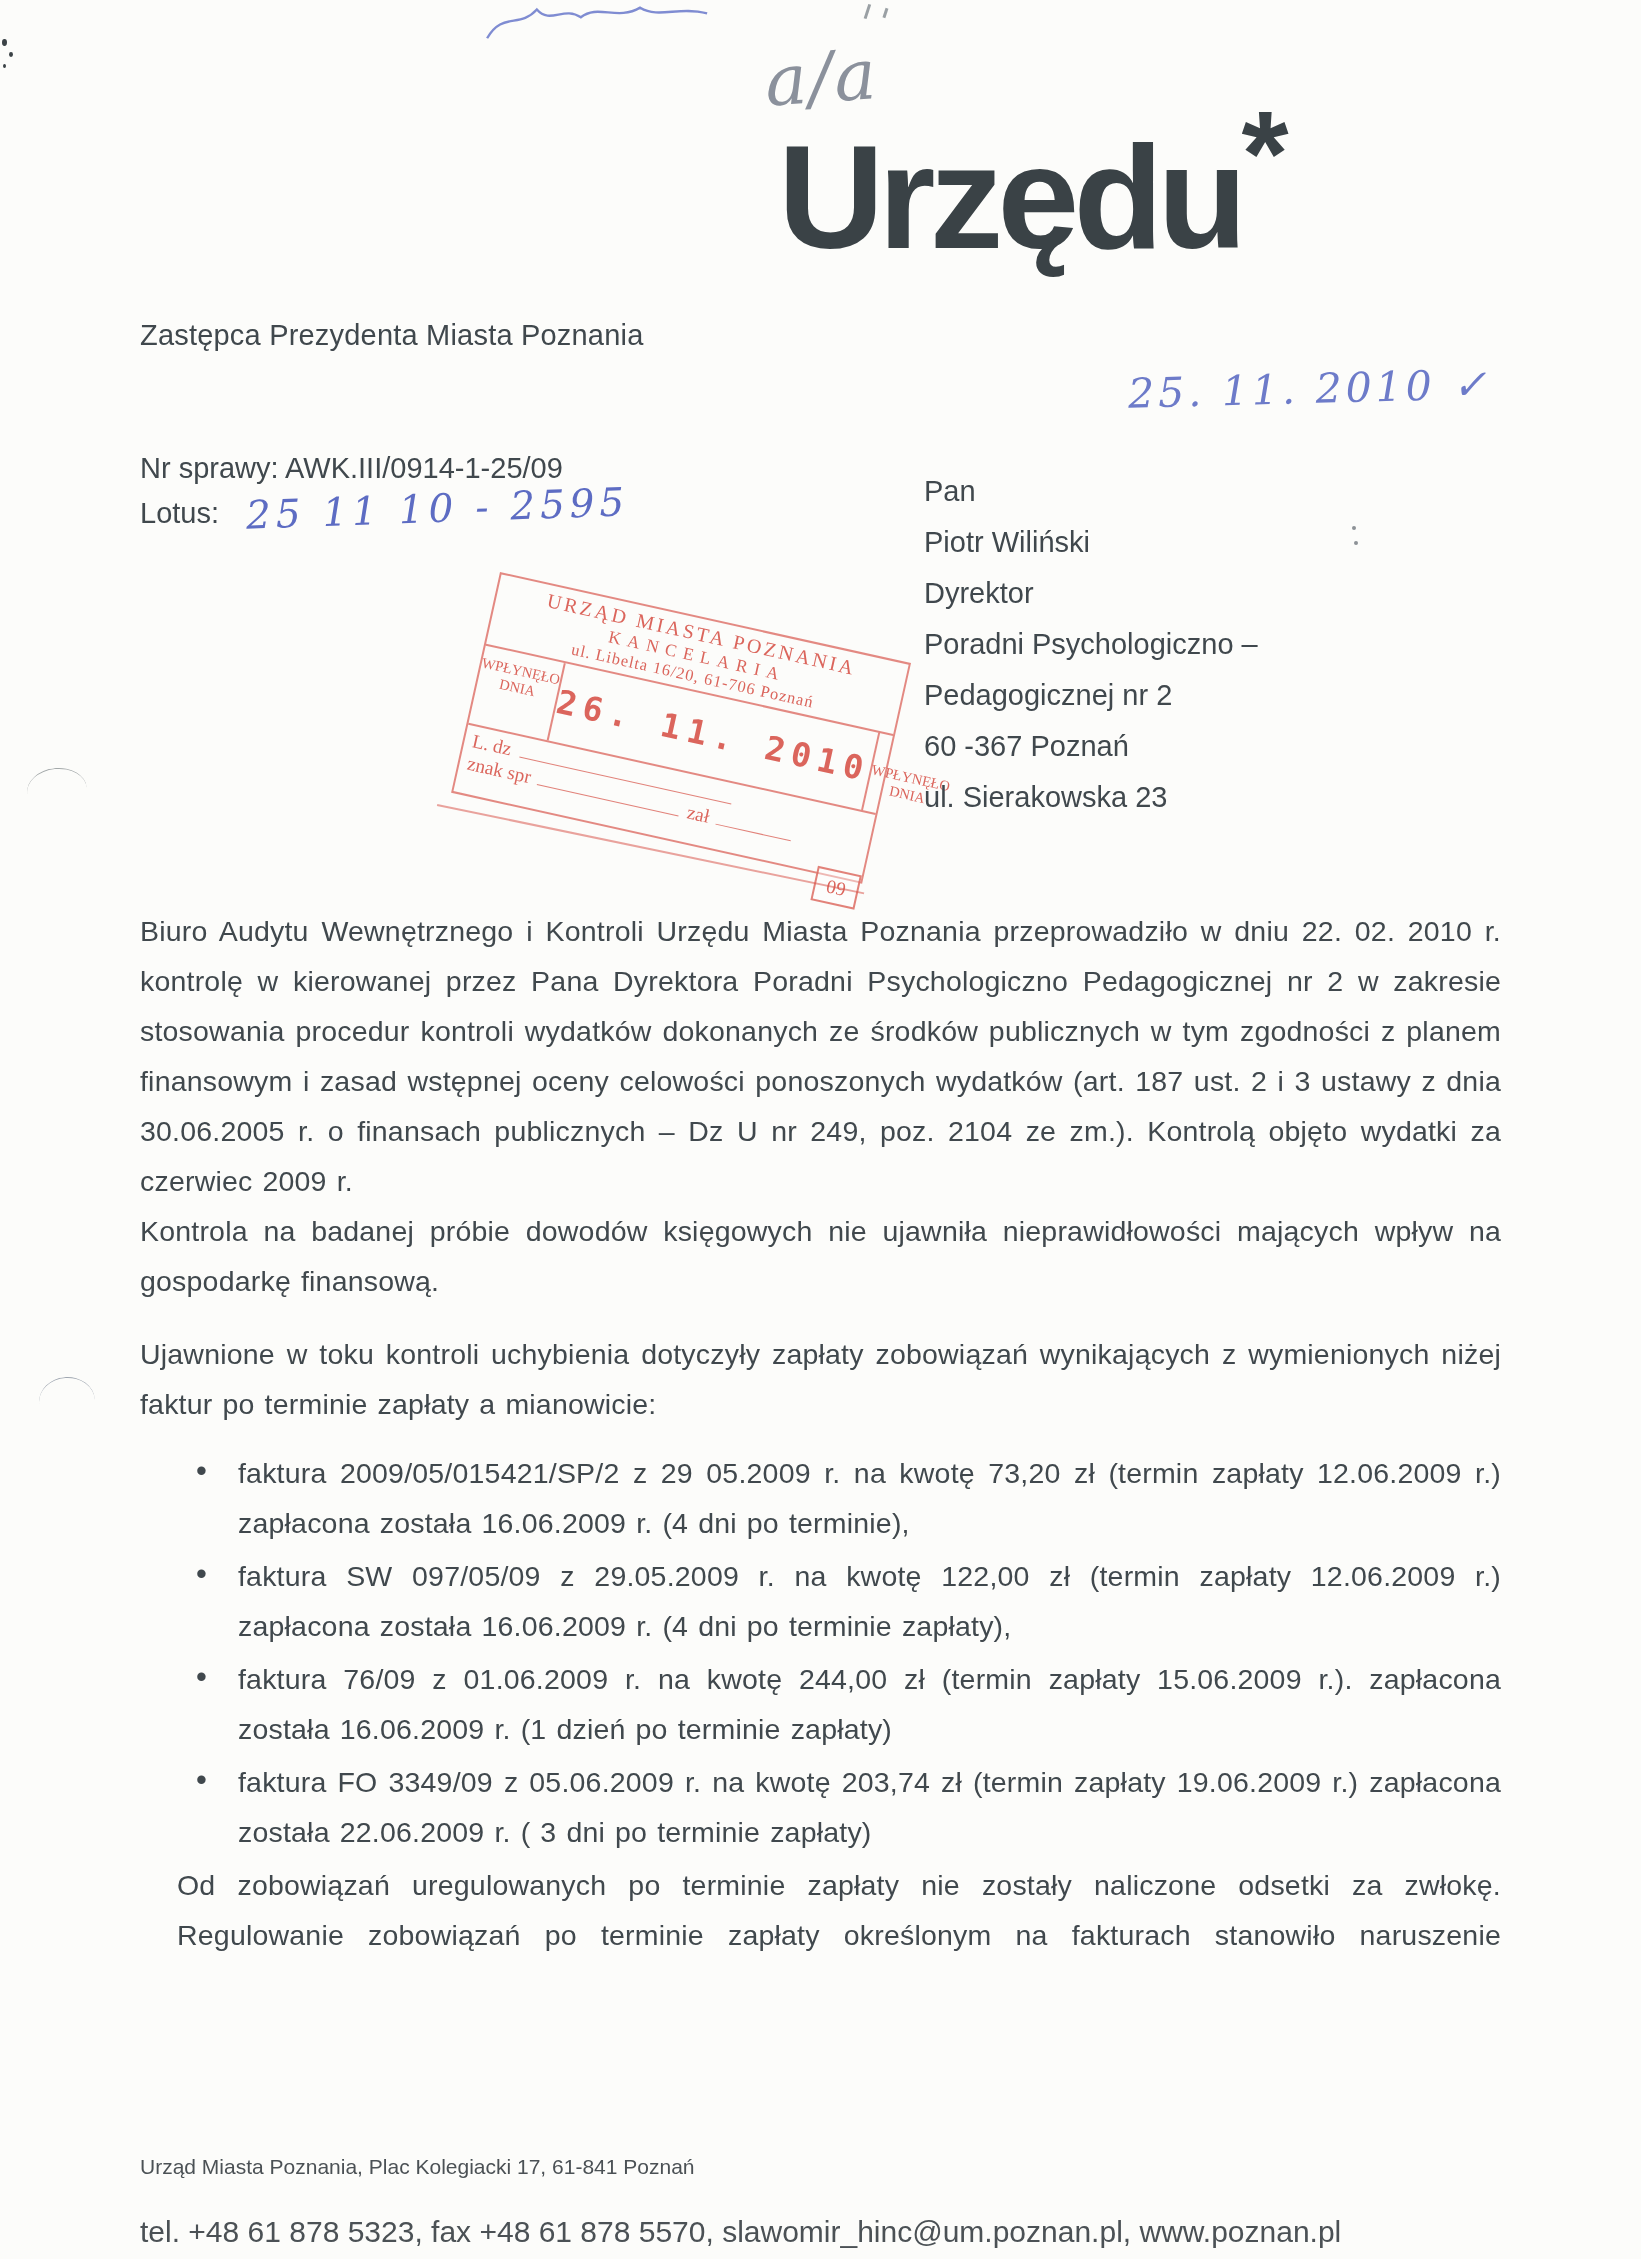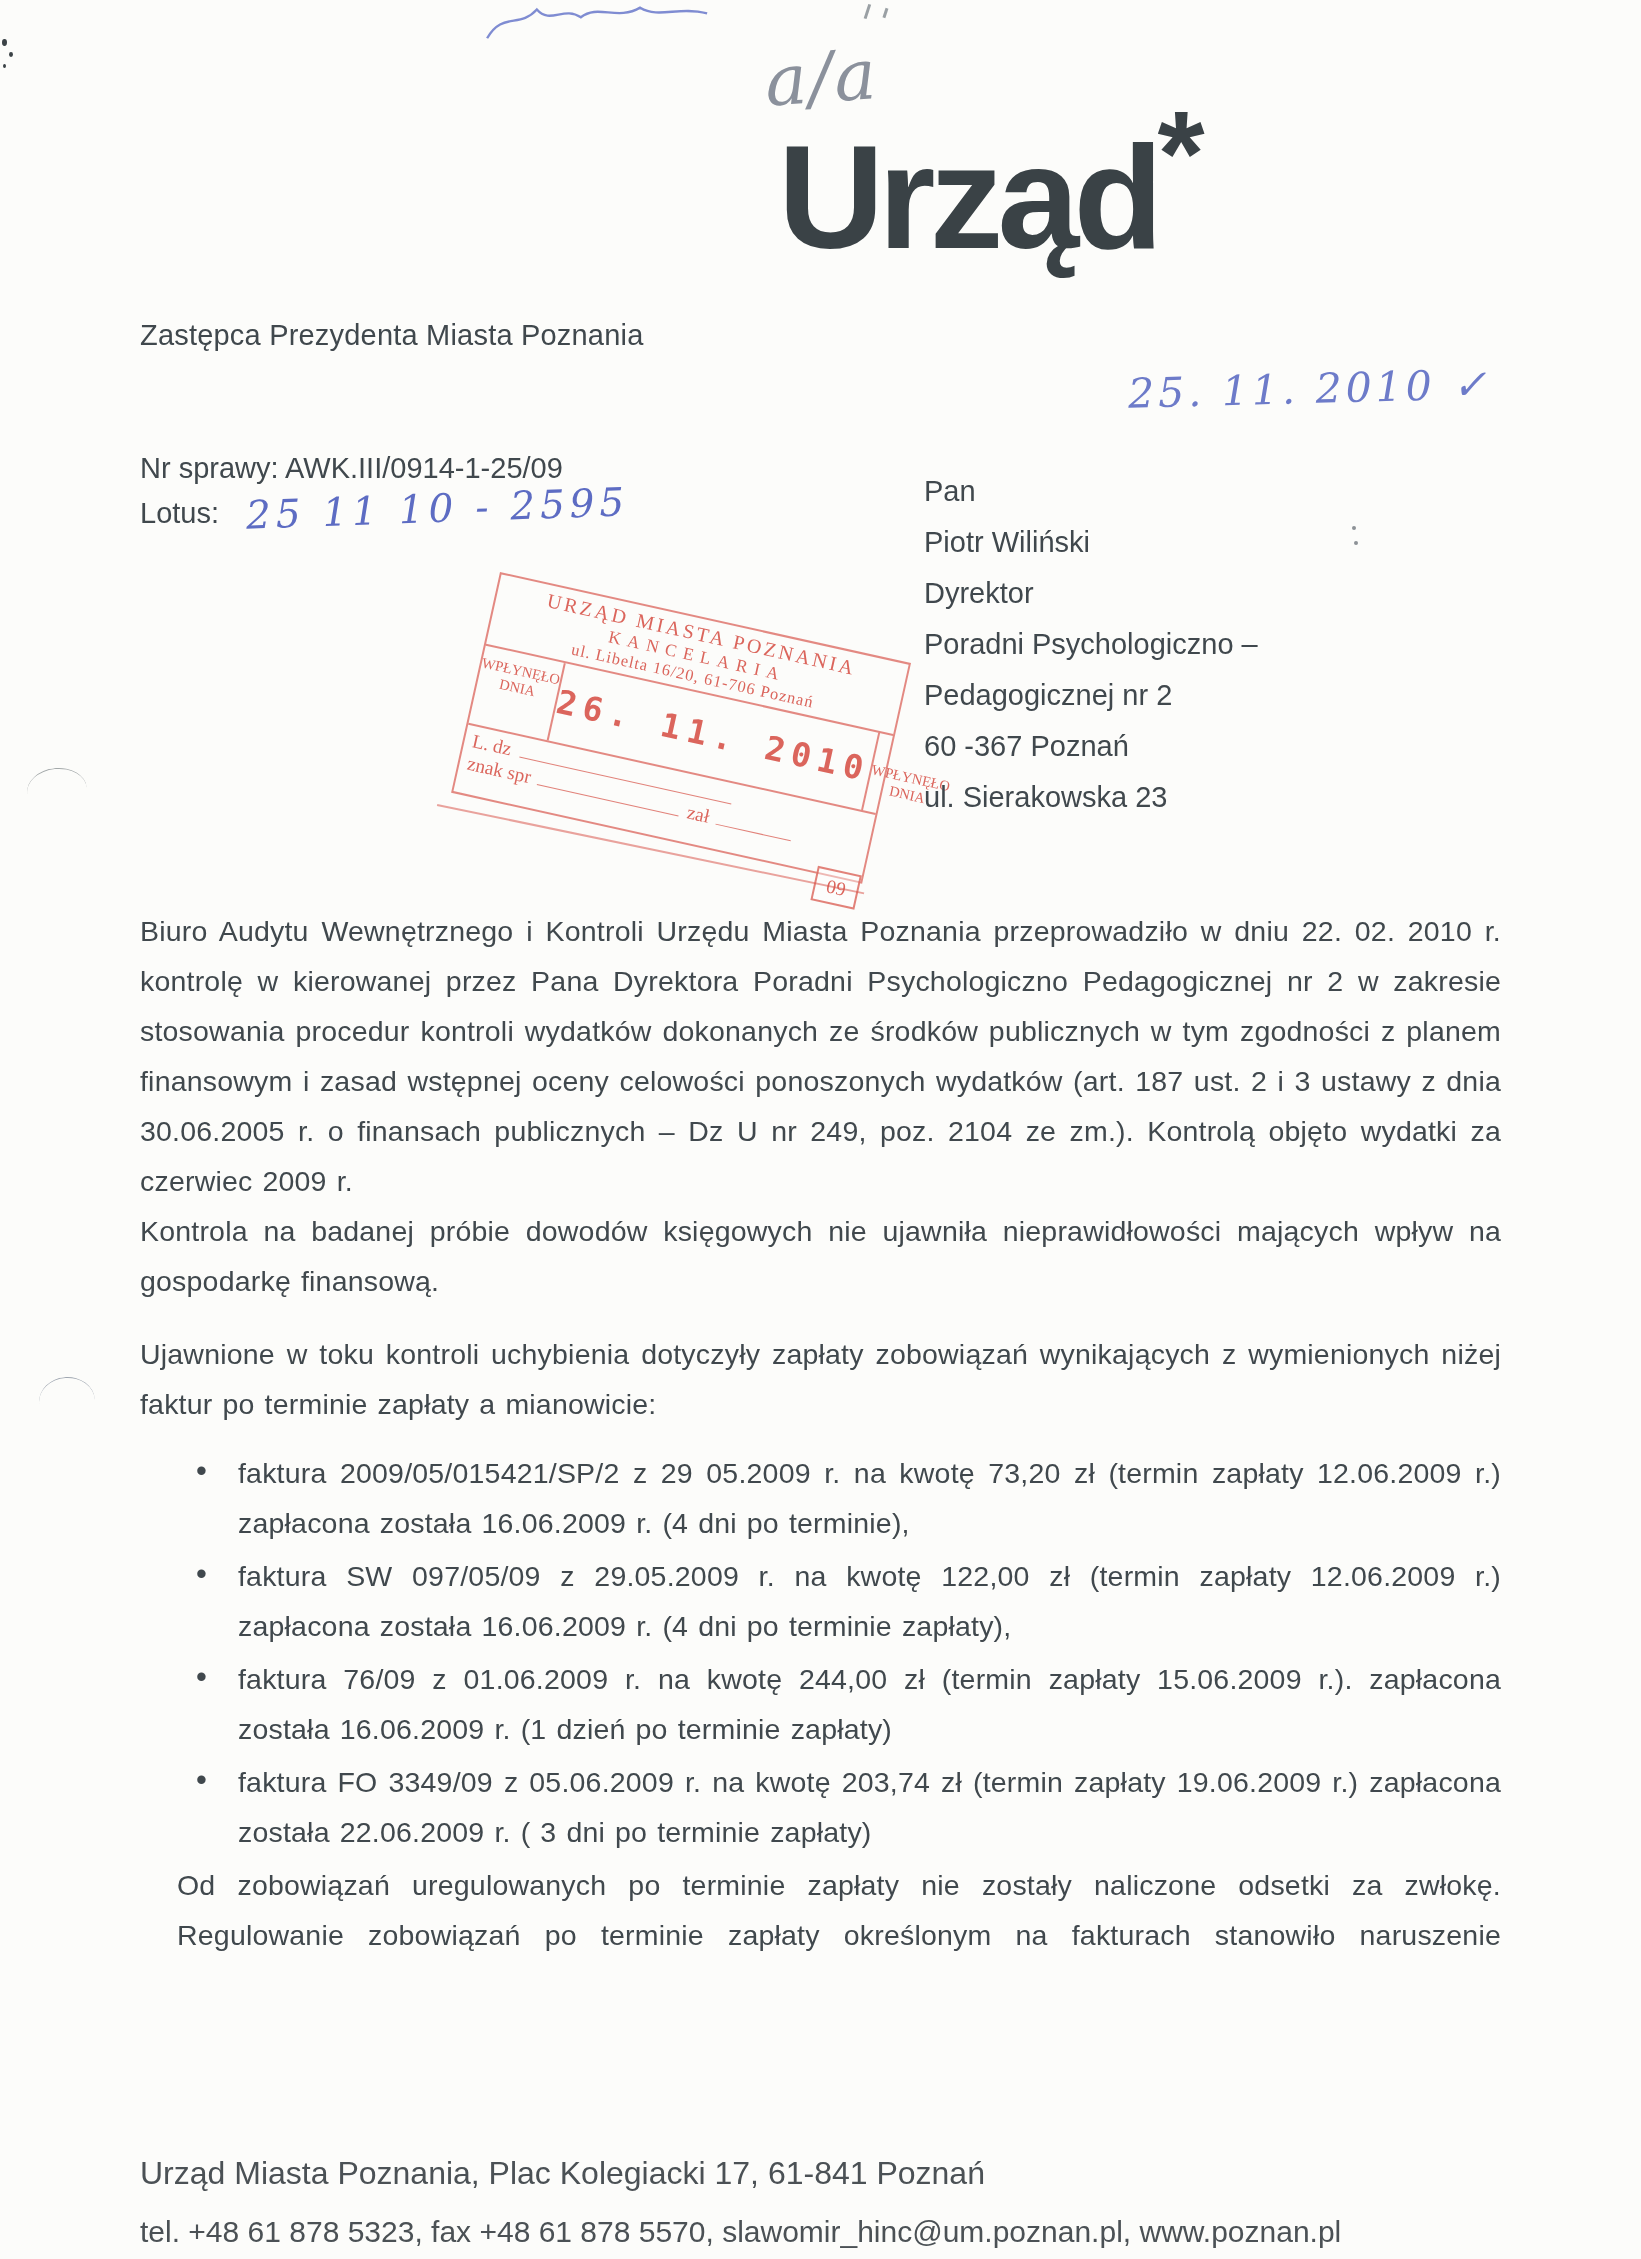--- a/index.html
+++ b/index.html
@@ -53,21 +53,21 @@
   .letter-body p{margin:0; text-align:justify;}
   .letter-body .p2{margin-top:23px;}
   .invoice-list{list-style:none; margin:19.3px 0 0 0; padding:0 0 0 56px;}
   .invoice-list li{position:relative; padding-left:42px; text-align:justify; margin-bottom:2.9px;}
   .invoice-list li::before{content:"•"; position:absolute; left:0; top:-1.9px; font-size:31px;}
   .closing{margin-top:17.4px; padding-left:37px; text-align:justify; text-align-last:justify;}
   
   .footer-brand{left:72px; top:2047px; color:#565c60; white-space:nowrap;}
   .brand-star{font-size:58px; vertical-align:-9.7px; margin-right:7.7px; font-weight:normal;}
   .brand-name{font-size:45px; letter-spacing:-1px;}
-  .footer-addr{left:140px; top:2155px; font-size:32px; color:#4b5155;}
+  .footer-addr{left:140px; top:2155px; font-size:21px; color:#4b5155;}
   .footer-contact{left:140px; top:2215px; font-size:30px; color:#4b5155;}
   
   .arc{border-radius:50%; border-top:1.9px solid #a3a8a9;}
   .arc1{left:27px; top:768px; width:60px; height:44px; transform:rotate(-6deg);}
   .arc2{left:39px; top:1377px; width:56px; height:48px; border-top-color:#9fa6b0; transform:rotate(-4deg);}
   .speck{background:#3c4347; border-radius:50%;}
   .speck1{left:1.9px; top:39px; width:4.8px; height:6.8px;}
   .speck2{left:8.7px; top:52px; width:3.9px; height:4.8px;}
   .speck3{left:2.9px; top:64px; width:2.9px; height:3.9px;}
   .tick{background:#9aa0a4; width:2.9px; height:14.5px; transform:rotate(18deg);}
@@ -91,21 +91,21 @@
   <div class="abs tick tick1"></div>
   <div class="abs tick tick2"></div>
   <div class="abs arc arc1"></div>
   <div class="abs arc arc2"></div>
   <div class="abs colon-dot cd1"></div>
   <div class="abs colon-dot cd2"></div>
 
   <div class="abs handwriting hw-top">a/a</div>
 
   <div class="abs logo">
-    <span class="logo-text">Urząd</span><span class="logo-star">*</span>
+    <span class="logo-text">Urzędu</span><span class="logo-star">*</span>
   </div>
 
   <div class="abs sender-title">Zastępca Prezydenta Miasta Poznania</div>
 
   <div class="abs handwriting hw-date">25. 11. 2010 ✓</div>
 
   <div class="abs case-line">Nr sprawy: AWK.III/0914-1-25/09</div>
   <div class="abs lotus-label">Lotus:</div>
   <div class="abs handwriting hw-lotus">25 11 10 - 2595</div>
 

